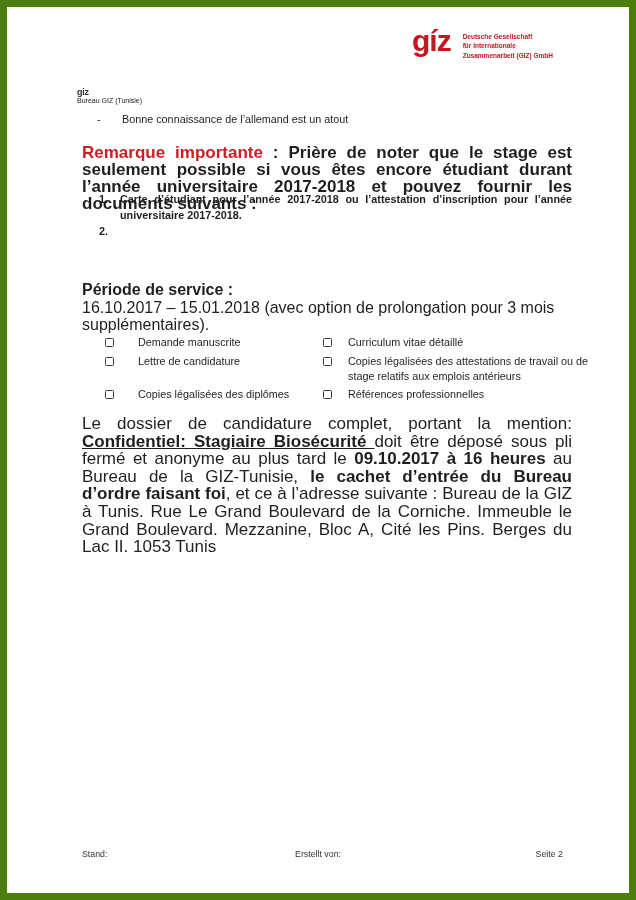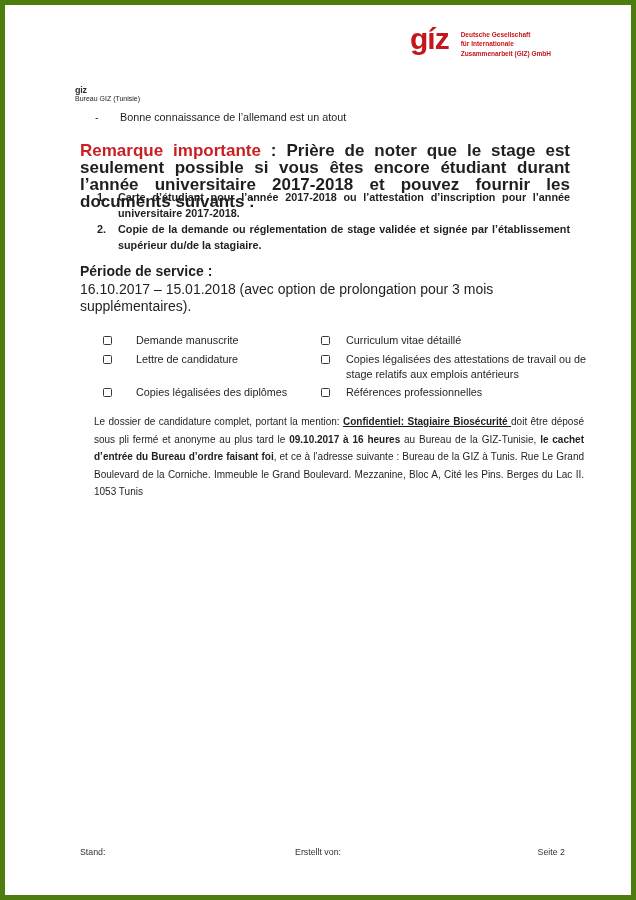--- a/index.html
+++ b/index.html
@@ -6,21 +6,21 @@
     --brand-red:#c4161c;
     --remark-red:#cb1f24;
     --text:#1f1f1f;
   }
   html,body{margin:0;padding:0;background:#fff;}
   .page{
     position:relative;
     width:636px;height:900px;
     background:#fff;
     box-sizing:border-box;
-    border:5px solid #4d7c0f;
+    border:7px solid #4d7c0f;
     font-family:"Liberation Sans", sans-serif;
     color:var(--text);
     overflow:hidden;
   }
 
   
   .logo{position:absolute;top:16px;left:405px;display:flex;align-items:flex-start;}
   .giz-wordmark{
     font-size:30px;font-weight:800;color:var(--brand-red);
     letter-spacing:-1px;line-height:36px;
@@ -43,39 +43,39 @@
   .remark{
     position:absolute;top:137px;left:75px;width:490px;
     font-size:17px;font-weight:700;line-height:17px;text-align:justify;
   }
   .remark .label{color:var(--remark-red);}
 
   .olist{position:absolute;top:184px;left:75px;width:490px;font-size:10.8px;font-weight:700;line-height:16px;}
   .oli{position:relative;padding-left:38px;text-align:justify;}
   .oli .num{position:absolute;left:17px;top:0;}
 
-  .periode{position:absolute;top:258px;left:75px;width:490px;font-size:14px;line-height:17.5px;}
+  .periode{position:absolute;top:274px;left:75px;width:490px;font-size:16px;line-height:17.5px;}
   .periode .head{font-weight:700;}
 
   .dossier-intro{position:absolute;top:313px;left:75px;width:490px;font-size:10.8px;}
 
   .cbgrid{position:absolute;top:328px;left:72px;width:500px;font-size:10.8px;line-height:15.5px;}
   .cbrow{display:flex;margin-bottom:2px;align-items:flex-start;padding-left:26px;}
   .cbcell1{width:33px;flex:none;}
   .cbcell2{width:25px;flex:none;}
   .cbtext-l{width:185px;flex:none;}
   .cbtext-r{width:253px;flex:none;}
   .cbox{
     display:inline-block;width:7px;height:7px;margin-top:3px;
     border:1.2px solid #3a3a3a;border-radius:1.5px;background:#fff;
   }
 
   .closing{
     position:absolute;top:408px;left:75px;width:490px;
-    font-size:10px;line-height:17.6px;text-align:justify;margin-left:14px;
+    font-size:17px;line-height:17.6px;text-align:justify;
   }
   .closing .b{font-weight:700;}
   .closing .bu{font-weight:700;text-decoration:underline;}
 
   
   .footer{position:absolute;top:842px;left:0;width:100%;font-size:8.8px;color:#333;}
   .footer .stand{position:absolute;left:75px;}
   .footer .erstellt{position:absolute;left:50%;transform:translateX(-50%);}
   .footer .seite{position:absolute;right:66px;}
 </style>
@@ -106,21 +106,20 @@
     <span class="label">Remarque importante</span><span> : Prière de noter que le stage est seulement possible si vous êtes encore étudiant durant l’année universitaire 2017-2018 et pouvez fournir les documents suivants :</span>
   </div>
 
   <div class="olist">
     <div class="oli">
       <span class="num">1.</span>
       <span>Carte d’étudiant pour l’année 2017-2018 ou l’attestation d’inscription pour l’année universitaire 2017-2018.</span>
     </div>
     <div class="oli">
       <span class="num">2.</span>
-      <span>Copie de la demande ou réglementation de stage validée et signée par l’établissement supérieur du/de la stagiaire.</span>
     </div>
   </div>
 
   <div class="periode">
     <div class="head">Période de service :</div>
     <div>16.10.2017 – 15.01.2018 (avec option de prolongation pour 3 mois supplémentaires).</div>
   </div>
 
 
   <div class="cbgrid">

